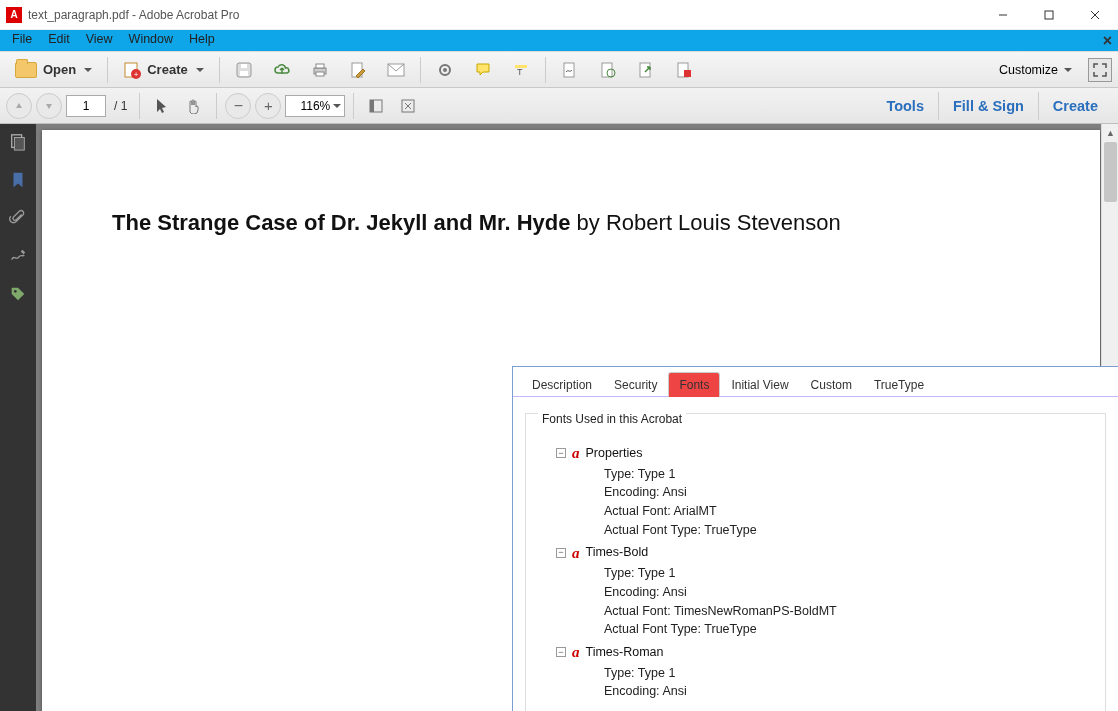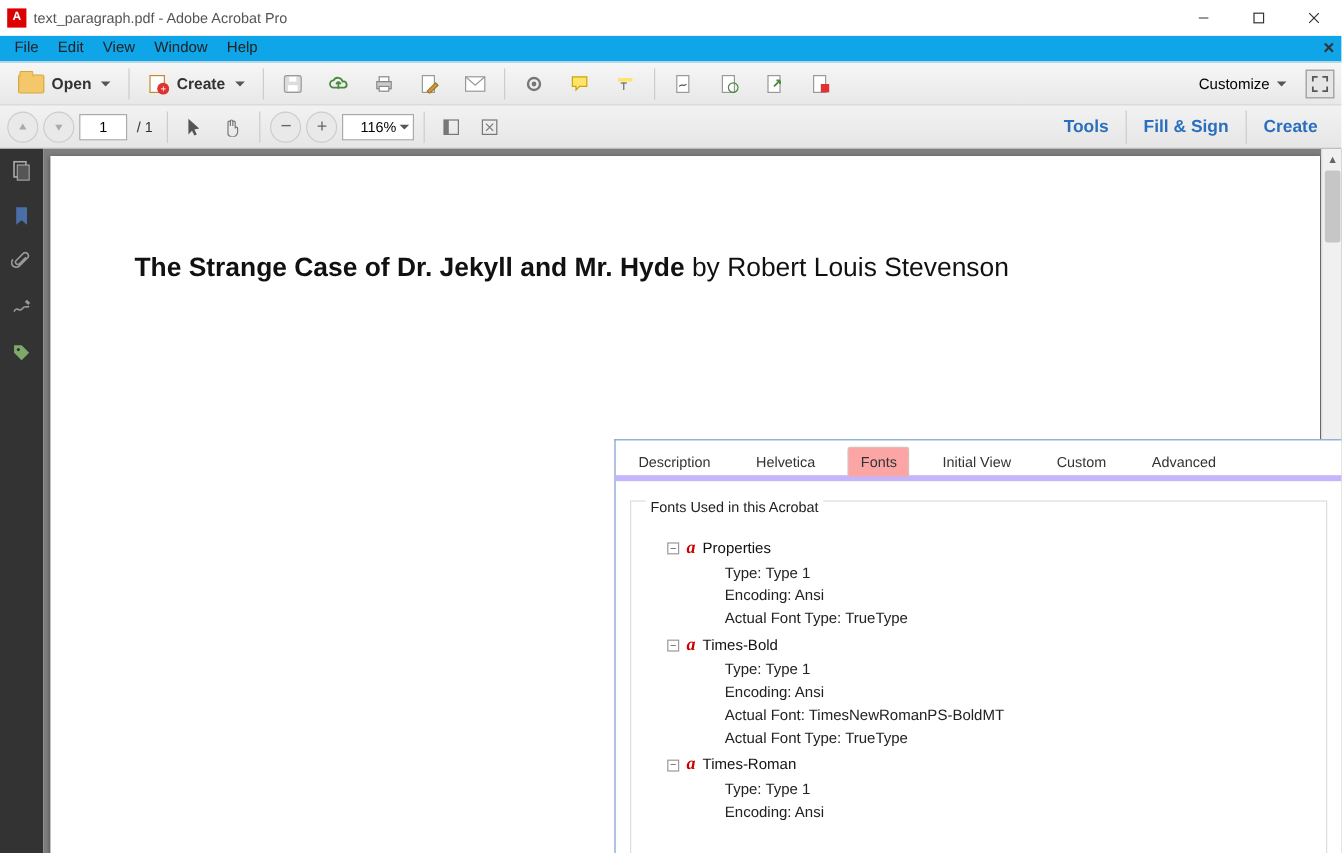--- a/index.html
+++ b/index.html
@@ -50,23 +50,23 @@
   .doc-title-line .bold { font-weight: bold; }
   .scrollbar-v { position: absolute; right: 0; top: 0; bottom: 0; width: 17px; background: #f0f0f0; border-left: 1px solid #ddd; }
   .scrollbar-v .thumb { position: absolute; left: 2px; top: 18px; width: 13px; height: 60px; background: #c6c6c6; border-radius: 2px; }
   .scrollbar-v .arrow-up, .scrollbar-v .arrow-down { position: absolute; left: 0; width: 17px; height: 17px; display: flex; align-items: center; justify-content: center; font-size: 9px; color: #666; }
   .scrollbar-v .arrow-up { top: 0; }
   .scrollbar-v .arrow-down { bottom: 0; }
 
   
   .dialog { position: absolute; left: 512px; top: 242px; right: 0; bottom: 0; background: #fff; border: 1px solid #7a9ecf; border-right: none; border-bottom: none; font-size: 12px; color: #222; }
   .dialog .dlg-title { padding: 4px 8px; font-size: 12px; }
-  .dialog .tabs { display: flex; padding: 4px 8px 0; border-bottom: 5px solid #c4b5fd; gap: 16px; }
+  .dialog .tabs { display: flex; padding: 4px 8px 0; border-bottom: 1px solid #c4b5fd; gap: 0; }
   .dialog .tab { padding: 5px 10px 5px; border: 1px solid transparent; border-bottom: none; font-size: 12px; cursor: default; position: relative; top: 1px; background: transparent; color: #333; }
-  .dialog .tab.active { border-color: #ccc; background: #fca5a5; border-radius: 3px 3px 0 0; text-align: center; }
+  .dialog .tab.active { border-color: #ccc; background: #ef4444; border-radius: 3px 3px 0 0; text-align: center; }
   .dialog .panel { padding: 10px 12px; }
   .fieldset-label { font-size: 12px; color: #222; padding: 0 4px; background: #fff; position: relative; top: -8px; left: 6px; display: inline-block; }
   .fieldset { border: 1px solid #ddd; padding: 6px 6px 20px 6px; margin-top: 6px; height: 390px; }
   .font-tree { padding: 8px 0 0 24px; font-size: 12.5px; line-height: 1.5; }
   .font-node { margin-bottom: 2px; }
   .font-head { display: flex; align-items: center; gap: 4px; }
   .tree-toggle { width: 10px; height: 10px; border: 1px solid #999; display: inline-flex; align-items: center; justify-content: center; font-size: 9px; line-height: 1; color: #555; background: #fff; cursor: pointer; }
   .font-icon { color: #c00; font-style: italic; font-weight: bold; font-family: serif; font-size: 15px; padding: 0 2px; }
   .font-name { color: #111; }
   .font-details { padding-left: 48px; color: #222; }
@@ -344,39 +344,40 @@
     <div class="scrollbar-v">
       <div class="arrow-up">▲</div>
       <div class="thumb"></div>
       <div class="arrow-down">▼</div>
     </div>
   </div>
 
   <div class="dialog">
     <div class="tabs">
       <div class="tab">Description</div>
-      <div class="tab">Helvetica</div>
+      <div class="tab">Security</div>
       <div class="tab active">Fonts</div>
       <div class="tab">Initial View</div>
       <div class="tab">Custom</div>
-      <div class="tab">Advanced</div>
+      <div class="tab">TrueType</div>
     </div>
     <div class="panel">
       <div class="fieldset">
         <span class="fieldset-label">Fonts Used in this Acrobat</span>
         <div class="font-tree" id="font-tree">
             <div class="font-node">
               <div class="font-head">
                 <span class="tree-toggle">−</span>
                 <span class="font-icon">a</span>
                 <span class="font-name">Properties</span>
               </div>
               <div class="font-details">
                 <div>Type: Type 1</div>
                 <div>Encoding: Ansi</div>
+                <div>Actual Font: ArialMT</div>
                 <div>Actual Font Type: TrueType</div>
               </div>
             </div>
             <div class="font-node">
               <div class="font-head">
                 <span class="tree-toggle">−</span>
                 <span class="font-icon">a</span>
                 <span class="font-name">Times-Bold</span>
               </div>
               <div class="font-details">

